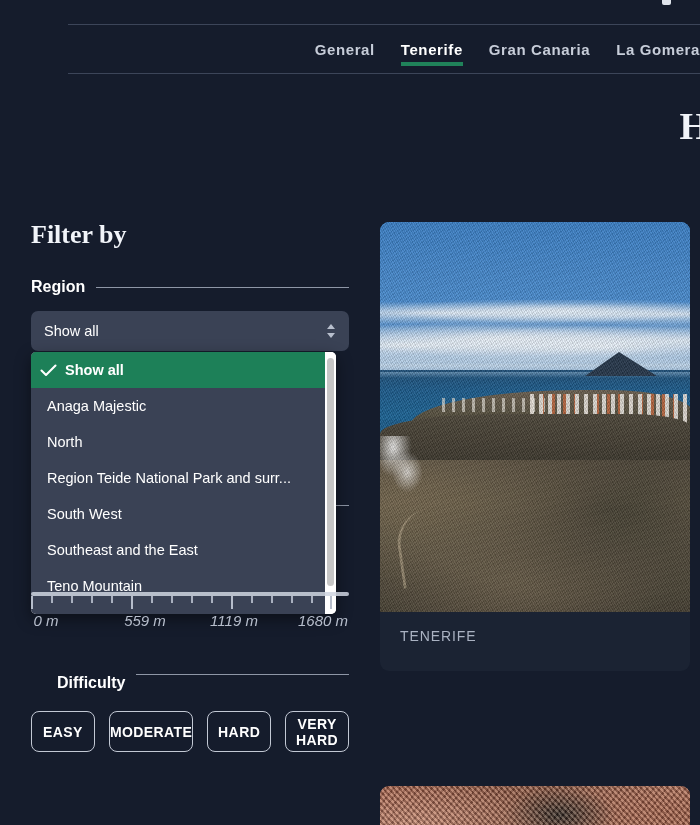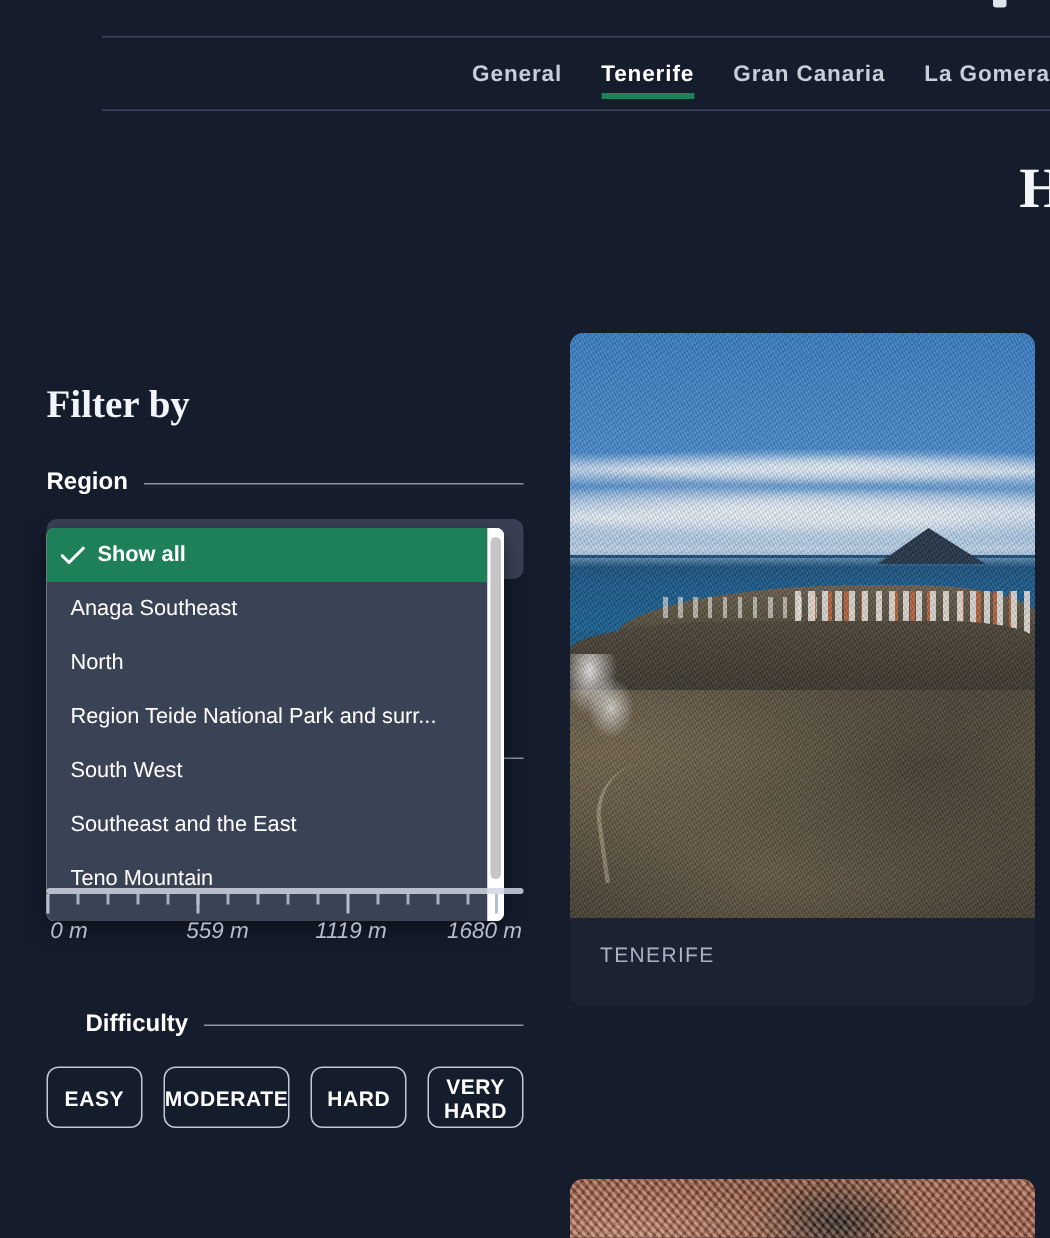--- a/index.html
+++ b/index.html
@@ -104,21 +104,20 @@
     padding-right: 0;
     transform: translateX(120px);
   }
 
   
   .filters {
     position: absolute;
     top: 222px;
     left: 31px;
     width: 318px;
-    margin-top: 35px;
   }
   .filters-heading {
     font-family: "Liberation Serif", serif;
     font-weight: bold;
     font-size: 26px;
     color: #f1f4f9;
     line-height: 1;
   }
 
   .field-label-row {
@@ -291,21 +290,21 @@
 
   
   .difficulty {
     position: absolute;
     left: 31px;
     top: 674px;
     width: 318px;
   }
   .diff-label-row {
     display: flex;
-    align-items: center;
+    align-items: flex-start;
     gap: 11px;
     padding-left: 26px;
   }
   .diff-grid {
     margin-top: 19px;
     display: grid;
     grid-template-columns: 1fr 1fr 1fr 1fr;
     gap: 13px 14px;
   }
   .diff-btn {
@@ -533,21 +532,21 @@
   <div class="dropdown-inner">
     <div class="dd-option selected">
       <span class="dd-check">
         <svg width="17" height="13" viewBox="0 0 17 13">
           <path d="M1.5 6.5 L6 11 L15.5 1.5" stroke="#ffffff" stroke-width="2.1" fill="none" stroke-linecap="round" stroke-linejoin="round"></path>
         </svg>
       </span>
       <span>Show all</span>
     </div>
     <div class="dd-option">
-      <span>Anaga Southeast</span>
+      <span>Anaga Majestic</span>
     </div>
     <div class="dd-option">
       <span>North</span>
     </div>
     <div class="dd-option">
       <span>Region Teide National Park and surr...</span>
     </div>
     <div class="dd-option">
       <span>South West</span>
     </div>

